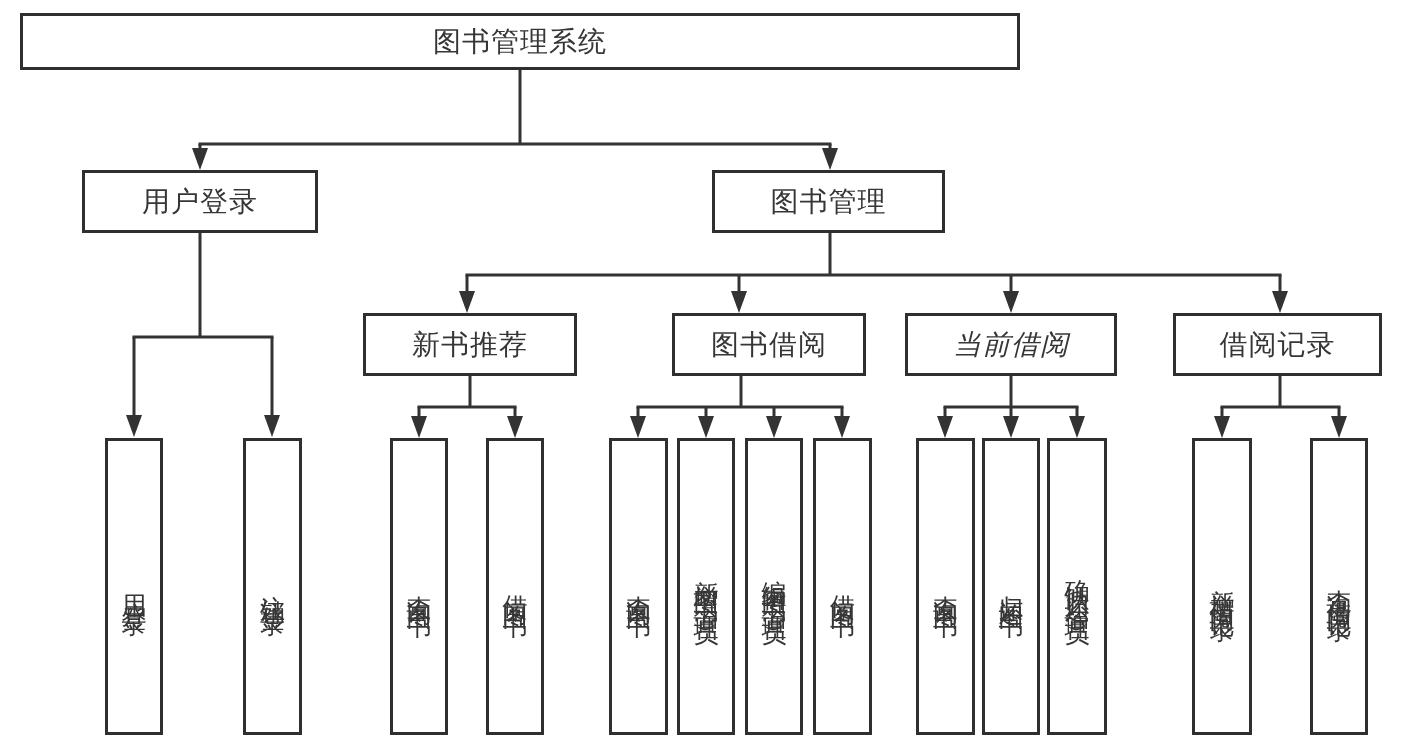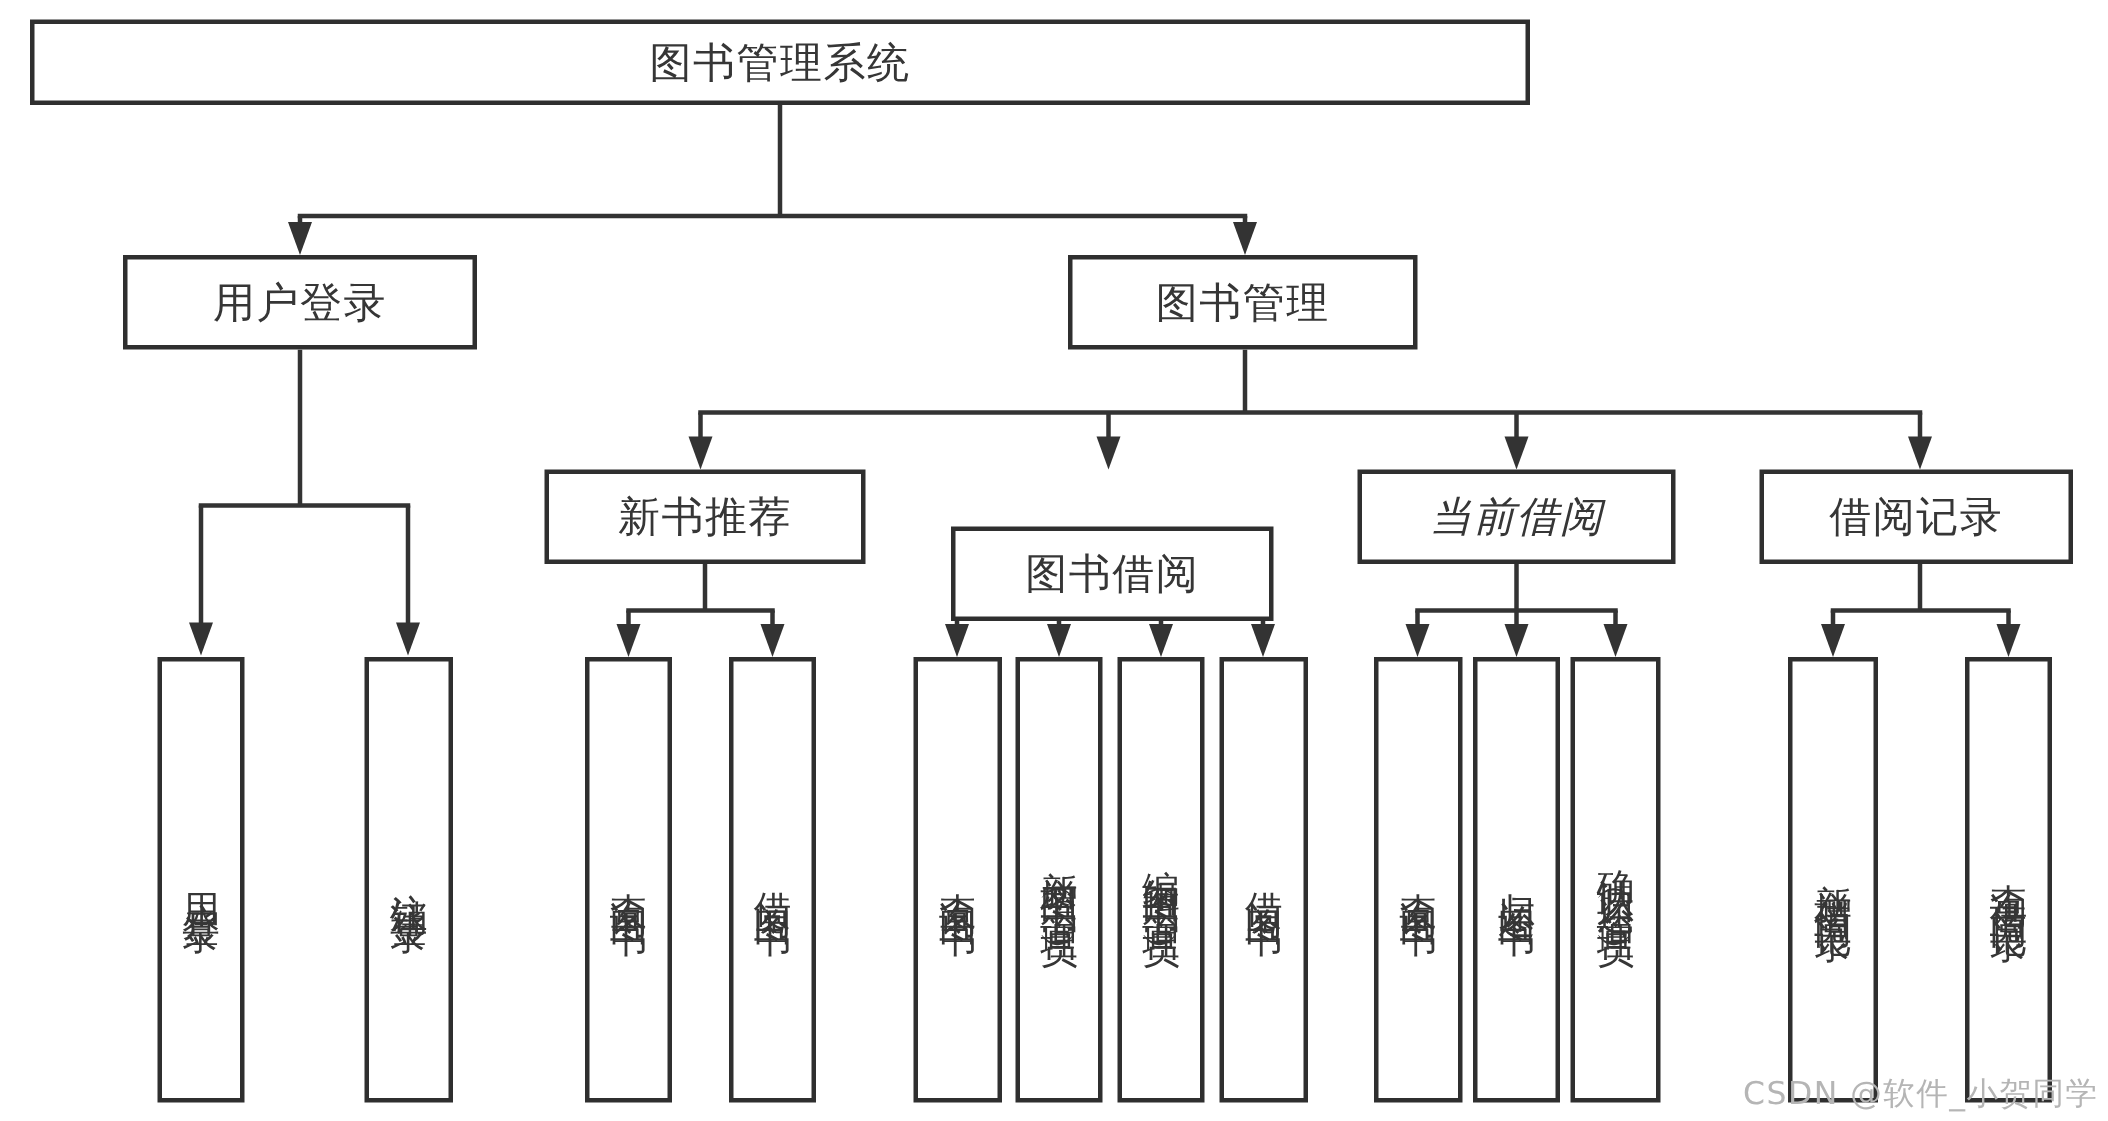--- a/index.html
+++ b/index.html
@@ -153,21 +153,21 @@
   <div class="node h" style="left:82px; top:170px; width:236px; height:63px;">
     <span>用户登录</span>
   </div>
   <div class="node h" style="left:712px; top:170px; width:233px; height:63px;">
     <span>图书管理</span>
   </div>
 
   <div class="node h" style="left:363px; top:313px; width:214px; height:63px;">
     <span>新书推荐</span>
   </div>
-  <div class="node h" style="left:634px; top:313px; width:215px; height:63px;margin-top:38px;">
+  <div class="node h" style="left:672px; top:313px; width:194px; height:63px;">
     <span>图书借阅</span>
   </div>
   <div class="node h" style="left:905px; top:313px; width:212px; height:63px;font-style:italic;">
     <span>当前借阅</span>
   </div>
   <div class="node h" style="left:1173px; top:313px; width:209px; height:63px;">
     <span>借阅记录</span>
   </div>
 
   <div class="node v" style="left:105px; top:438px; width:58px; height:297px;">
@@ -207,14 +207,13 @@
     <span class="vtext">确认归还（管理员）</span>
   </div>
 
   <div class="node v" style="left:1192px; top:438px; width:60px; height:297px;">
     <span class="vtext">新增借阅记录</span>
   </div>
   <div class="node v" style="left:1310px; top:438px; width:58px; height:297px;">
     <span class="vtext">查询借阅记录</span>
   </div>
 
-  <div id="watermark">CSDN @软件_小贺同学</div>
 </div>
 
 </body></html>

